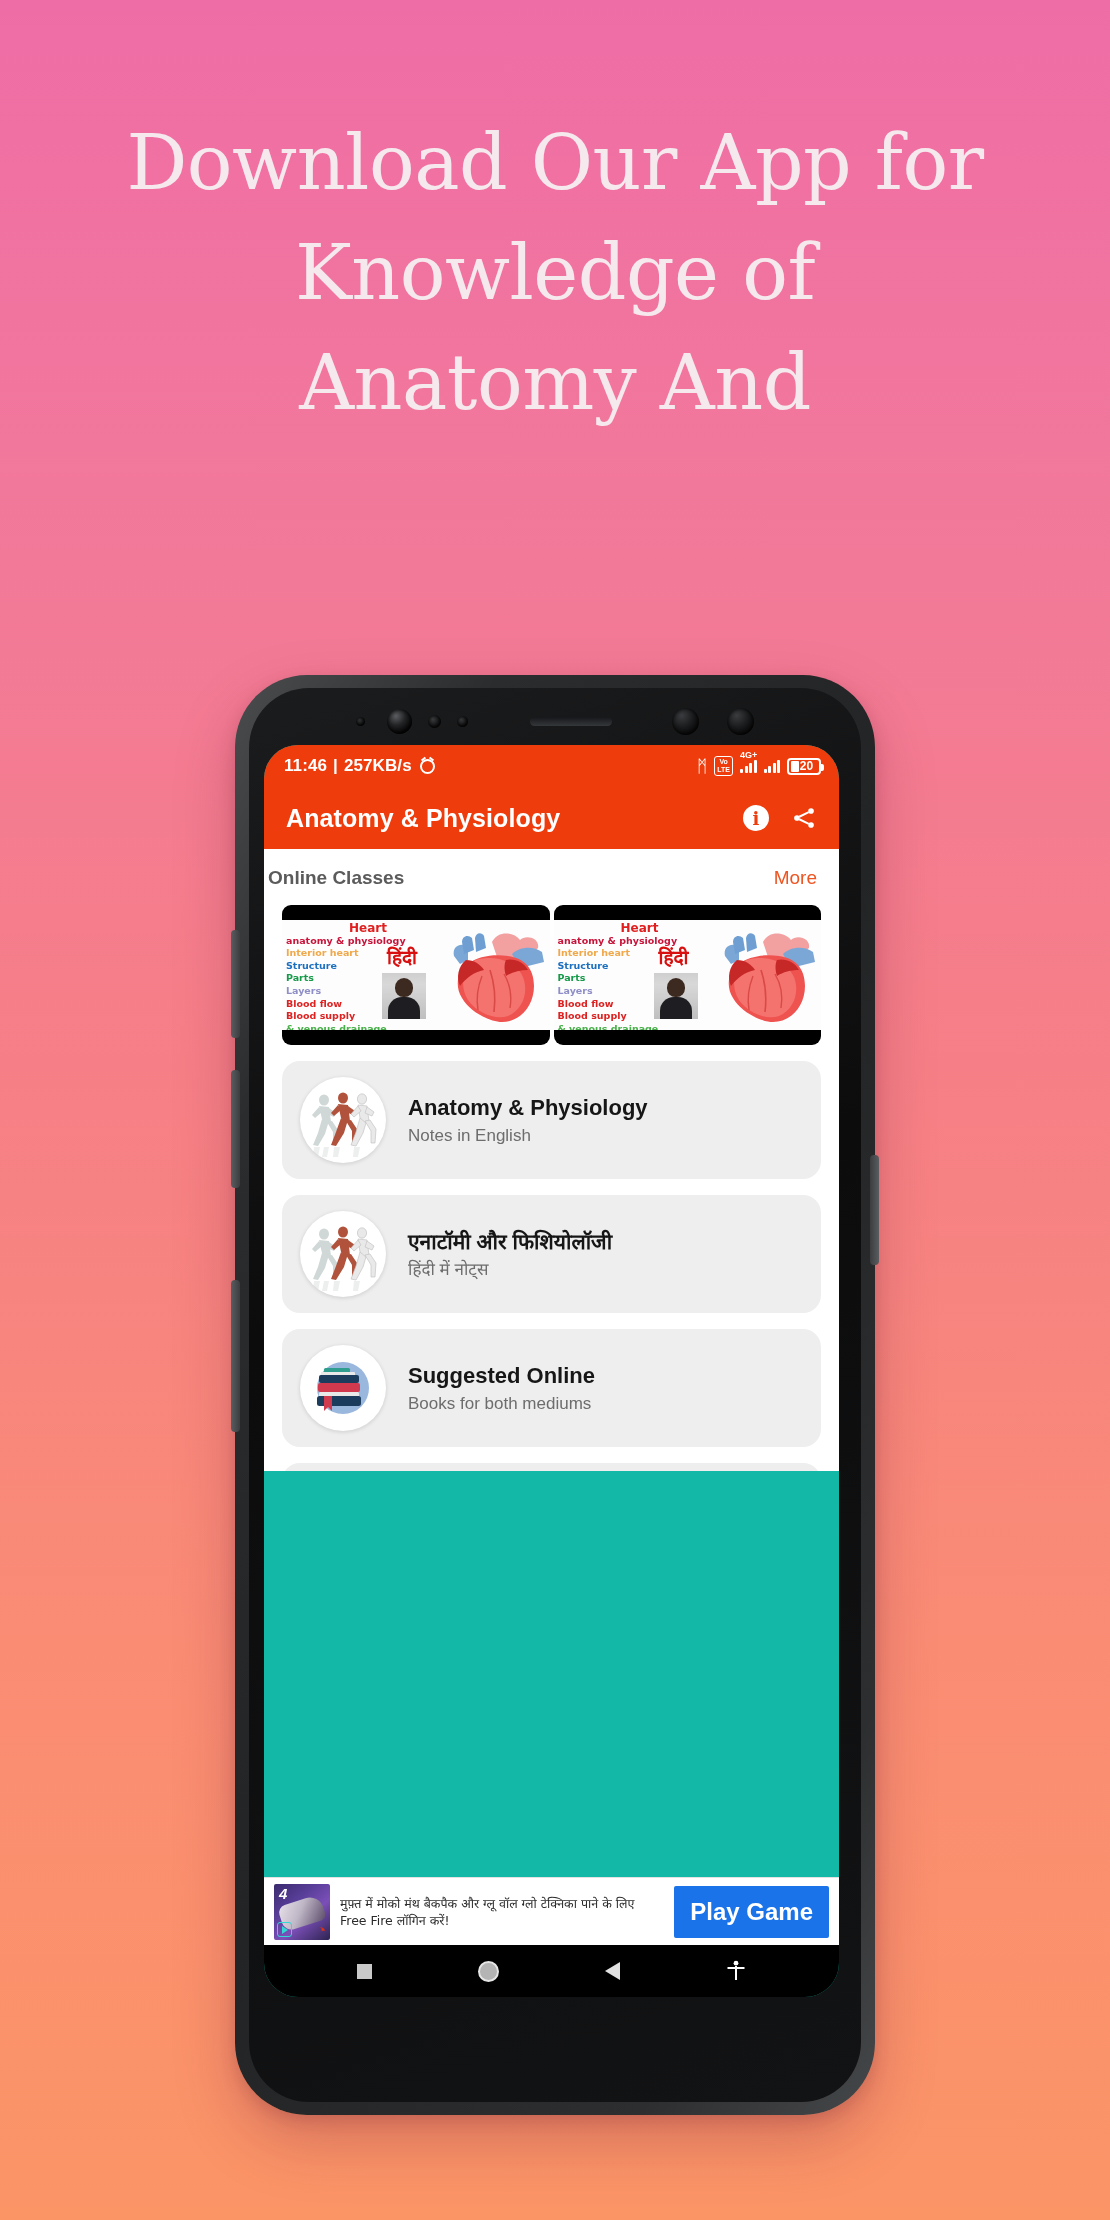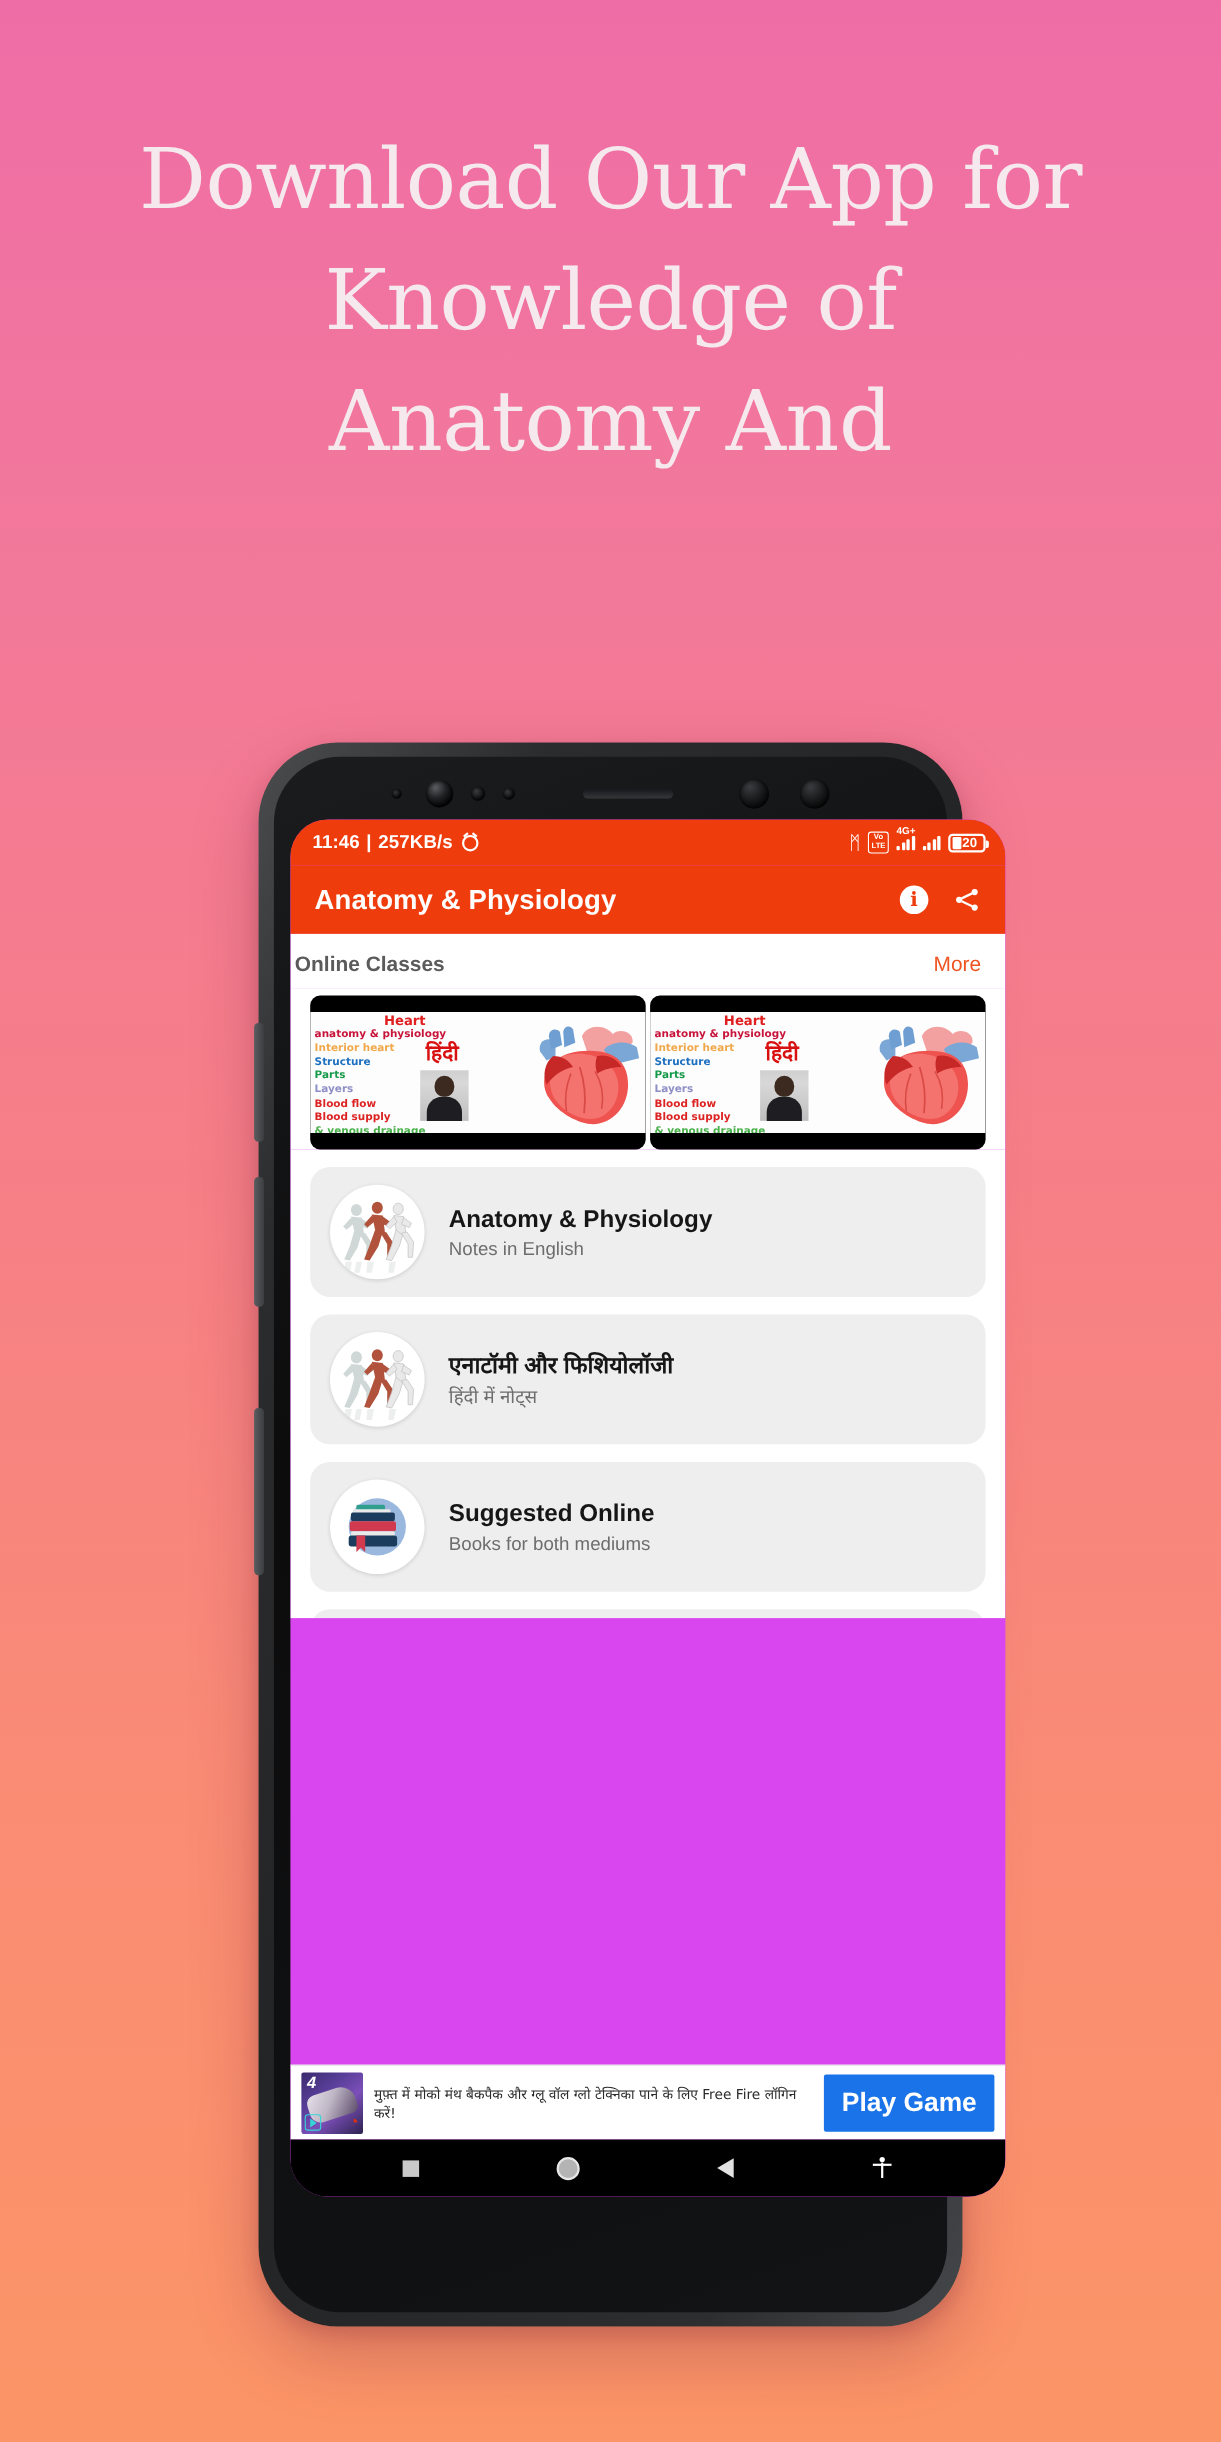--- a/index.html
+++ b/index.html
@@ -103,25 +103,25 @@
   .sp-gap-c { width: 16px; }
   .sp-gap-d { width: 62px; }
   .sp-gap-e { width: 60px; }
   .sp-gap-f { width: 28px; }
 
   
   .screen {
     position: absolute;
     left: 29px;
     top: 70px;
-    width: 650px;
+    width: 575px;
     height: 1252px;
     border-radius: 34px;
     overflow: hidden;
-    background: #d946ef;
+    background: #14b8a6;
   }
 
   
   .statusbar {
     height: 42px;
     background: #ee3c0c;
     display: flex;
     align-items: center;
     justify-content: space-between;
     padding: 0 18px 0 20px;

